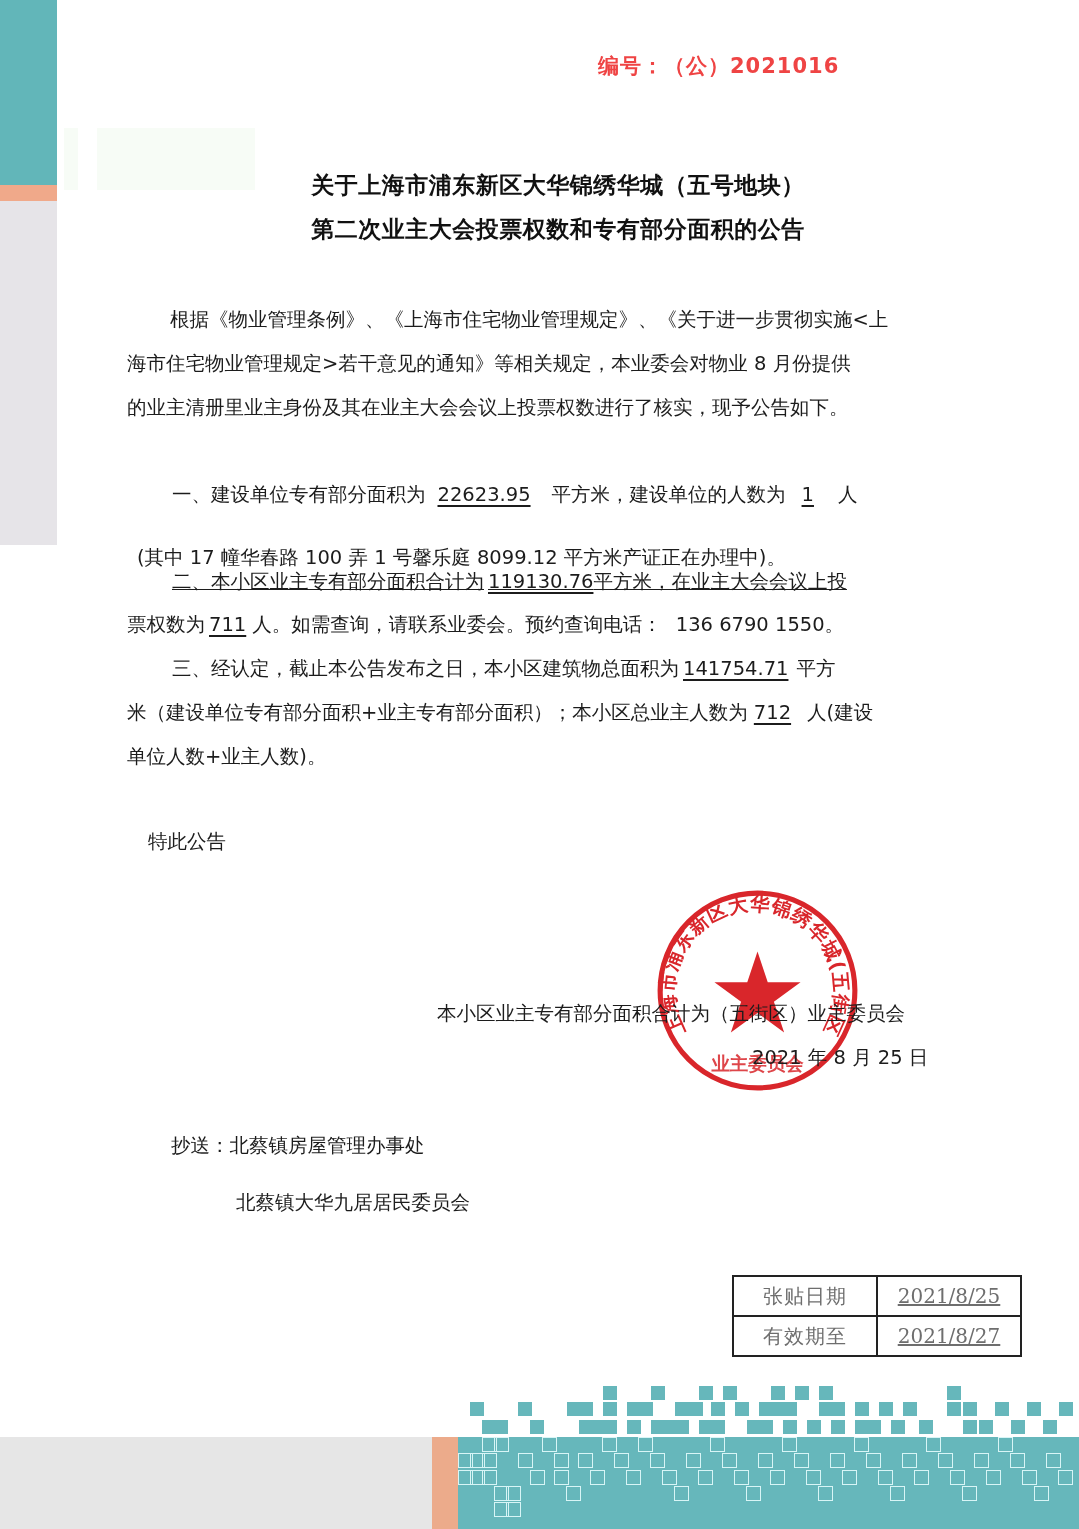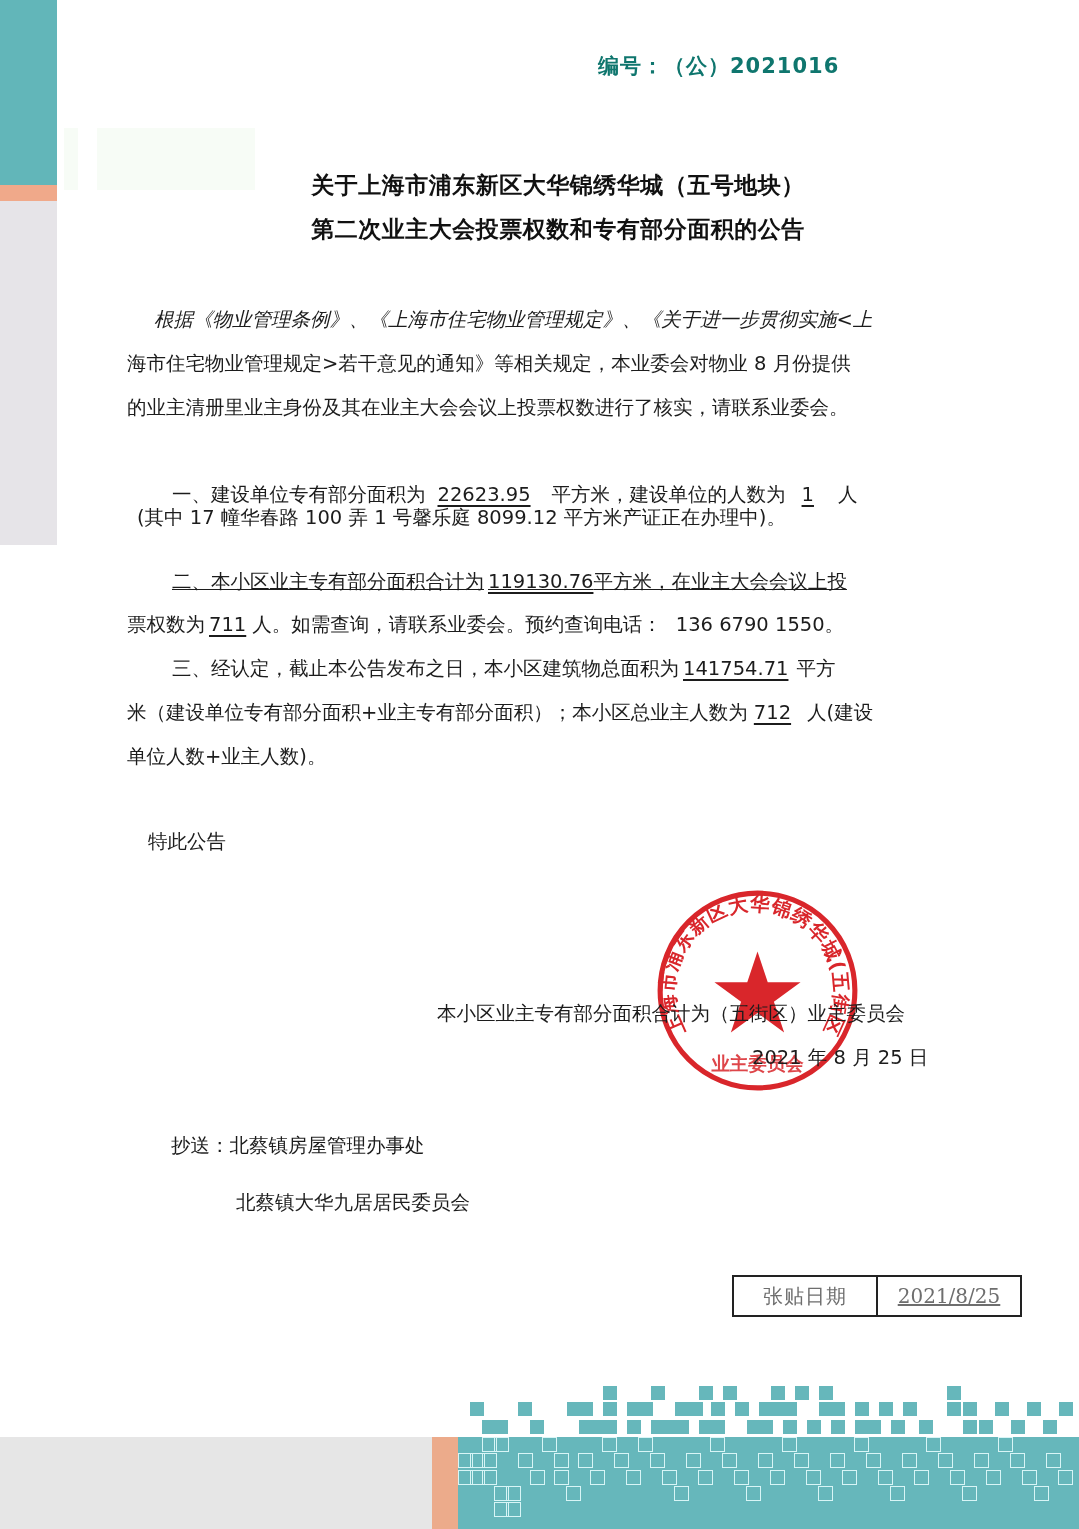--- a/index.html
+++ b/index.html
@@ -10,21 +10,21 @@
     color: #1b1b1b;
   }
   .abs { position: absolute; }
   
   #band-teal { left: 0; top: 0; width: 57px; height: 185px; background: #62b6b9; }
   #band-orange { left: 0; top: 185px; width: 57px; height: 16px; background: #f0a98a; }
   #band-gray { left: 0; top: 201px; width: 57px; height: 344px; background: #e6e4e8; }
   .faint-green { background: #f7fcf6; }
   #doc-code {
     left: 598px; top: 52px; font-size: 21px; font-weight: bold;
-    color: #0f766e; letter-spacing: 1px; white-space: nowrap;
+    color: #ef4444; letter-spacing: 1px; white-space: nowrap;
     font-family: "DejaVu Sans", sans-serif;
   }
   .title {
     left: 0; width: 1052px; text-align: center; font-weight: bold;
     font-size: 23px; font-family: "DejaVu Sans", sans-serif; color: #111;
     letter-spacing: 0.5px; white-space: nowrap; margin-left: 32px;
   }
   .line {
     font-size: 19.5px; white-space: nowrap; color: #1c1c1c;
     font-family: "DejaVu Sans", sans-serif;
@@ -63,28 +63,28 @@
 <div class="abs faint-green" style="left:64px;top:128px;width:14px;height:62px;"></div>
 <div class="abs faint-green" style="left:97px;top:128px;width:158px;height:62px;"></div>
 
 <div class="abs" id="doc-code">
   <span>编号：</span><span>（公）2021016</span>
 </div>
 
 <div class="abs title" style="top:170px;">关于上海市浦东新区大华锦绣华城（五号地块）</div>
 <div class="abs title" style="top:214px;">第二次业主大会投票权数和专有部分面积的公告</div>
 
-<div class="abs line" style="left:154px;top:306px;font-style:italic;">根据《物业管理条例》、《上海市住宅物业管理规定》、《关于进一步贯彻实施&lt;上</div>
+<div class="abs line" style="left:170px;top:306px;">根据《物业管理条例》、《上海市住宅物业管理规定》、《关于进一步贯彻实施&lt;上</div>
 <div class="abs line" style="left:127px;top:350px;">海市住宅物业管理规定&gt;若干意见的通知》等相关规定，本业委会对物业 8 月份提供</div>
-<div class="abs line" style="left:127px;top:394px;">的业主清册里业主身份及其在业主大会会议上投票权数进行了核实，请联系业委会。</div>
+<div class="abs line" style="left:127px;top:394px;">的业主清册里业主身份及其在业主大会会议上投票权数进行了核实，现予公告如下。</div>
 
 <div class="abs line" style="left:172px;top:481px;">
   <span>一、建设单位专有部分面积为</span><span class="u" style="margin-left:8px;padding:0 4px;">22623.95</span><span style="margin-left:17px;">平方米，建设单位的人数为</span><span class="u" style="margin-left:6px;padding:0 10px;">1</span><span style="margin-left:14px;">人</span>
 </div>
-<div class="abs line" style="left:137px;top:504px;">(其中 17 幢华春路 100 弄 1 号馨乐庭 8099.12 平方米产证正在办理中)。</div>
+<div class="abs line" style="left:137px;top:544px;">(其中 17 幢华春路 100 弄 1 号馨乐庭 8099.12 平方米产证正在办理中)。</div>
 
 <div class="abs line" style="left:172px;top:568px;text-decoration:underline;">
   <span>二、本小区业主专有部分面积合计为</span><span class="u-tight" style="margin-left:4px;">119130.76</span><span>平方米，在业主大会会议上投</span>
 </div>
 <div class="abs line" style="left:127px;top:611px;">
   <span>票权数为</span><span class="u-tight" style="margin-left:4px;padding-right:6px;">711</span><span>人。如需查询，请联系业委会。预约查询电话：</span><span style="margin-left:14px;">136 6790 1550</span><span>。</span>
 </div>
 
 <div class="abs line" style="left:172px;top:655px;">
   <span>三、经认定，截止本公告发布之日，本小区建筑物总面积为</span><span class="u-tight" style="margin-left:4px;">141754.71</span><span style="margin-left:8px;">平方</span>
@@ -114,20 +114,24 @@
 <div class="abs line" id="cc-label">
   <span>抄送：</span><span>北蔡镇房屋管理办事处</span>
 </div>
 <div class="abs line" id="cc-2">北蔡镇大华九居居民委员会</div>
 
 <table class="abs" id="posting-table">
   <tbody>
       <tr>
     <td class="k">张贴日期</td>
     <td class="v">2021/8/25</td>
+  </tr>
+  <tr>
+    <td class="k">有效期至</td>
+    <td class="v">2021/8/27</td>
   </tr>
 </tbody>
   </table>
 
 <div class="abs" id="bottom-gray"></div>
 <div class="abs" id="bottom-orange"></div>
 <div class="abs" id="bottom-teal"></div>
 
 <div class="abs" style="left:0;top:0;width:1079px;height:1529px;pointer-events:none;">
 

